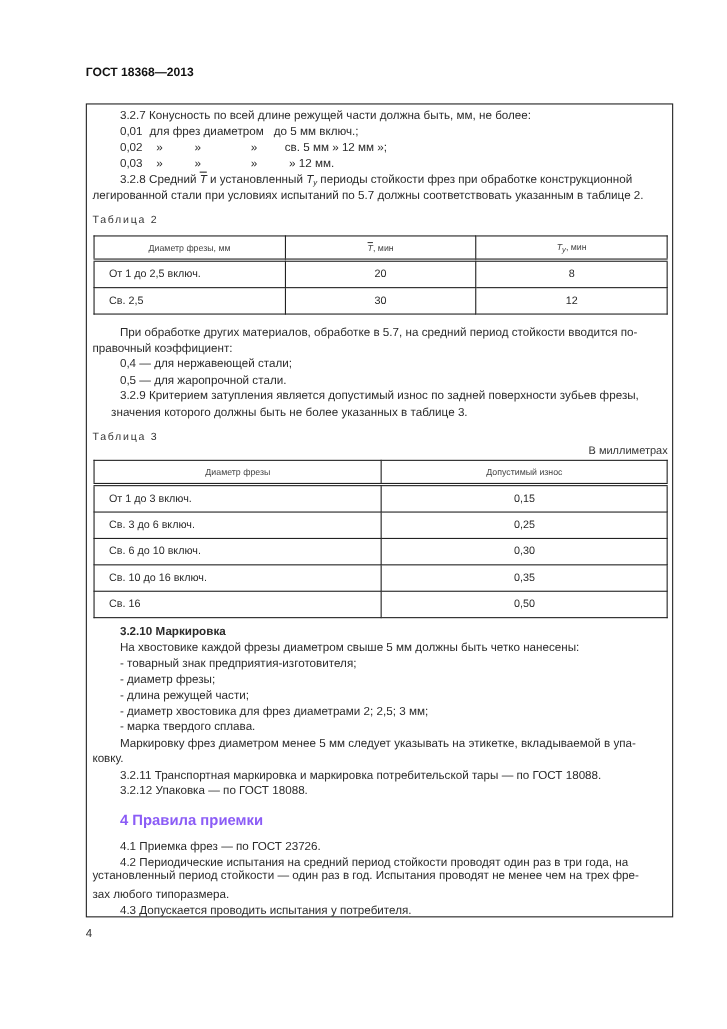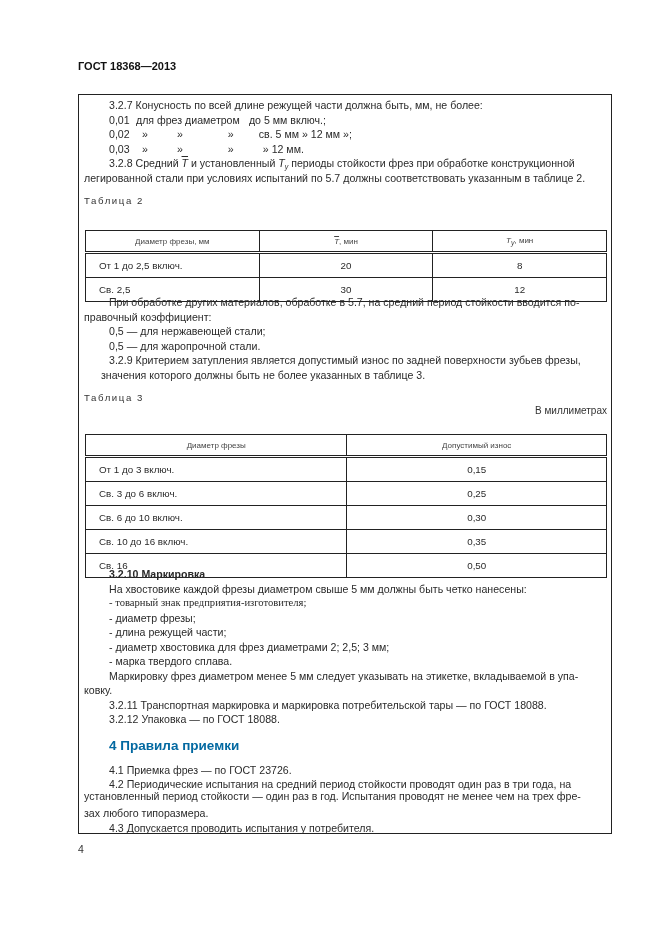--- a/index.html
+++ b/index.html
@@ -6,28 +6,28 @@
   body { width:661px; height:935px; position:relative; overflow:hidden;
          font-family:"Liberation Sans", sans-serif; color:#222; }
   .doc-header { position:absolute; left:78px; top:60px; font-weight:bold; font-size:11px; color:#111; }
   .frame { position:absolute; left:78px; top:94px; width:534px; height:740px;
            border-left:1.3px solid #222; border-right:1.3px solid #222; border-top:1.3px solid #222; border-bottom:1.3px solid #222; box-sizing:border-box; }
   .line { position:absolute; font-size:10.6px; line-height:14.7px; white-space:nowrap; color:#2a2a2a; }
   .ind { left:30px; }
   .full { left:5px; }
   .tbl-caption { position:absolute; left:5px; font-size:9.6px; letter-spacing:1.6px; color:#333; }
   .units { position:absolute; right:4px; font-size:10px; color:#333; }
-  table { position:absolute; border-collapse:collapse; font-size:9.8px; color:#2a2a2a;margin-top:16px; }
+  table { position:absolute; border-collapse:collapse; font-size:9.8px; color:#2a2a2a; }
   td, th { border:1.2px solid #222; padding:0; height:23px; }
   th { font-weight:normal; font-size:8px; color:#444; height:20px; }
   thead tr { border-bottom:3.5px double #222; }
   td.l { text-align:left; padding-left:13px; }
   td.c { text-align:center; }
   .bold { font-weight:bold; }
-  .h2 { position:absolute; left:30px; font-size:13.5px; font-weight:bold; color:#0369a1; }
+  .h2 { position:absolute; left:30px; font-size:13.5px; font-weight:bold; color:#8b5cf6; }
   .page-num { position:absolute; left:78px; top:843px; font-size:10.5px; color:#333; }
   .ov { text-decoration:overline; font-style:italic; }
   .it { font-style:italic; }
   sub { font-size:7px; vertical-align:-2px; }
   .g { display:inline-block; }
 </style>
 </head>
 <body>
 
 <div class="doc-header">ГОСТ 18368—2013</div>
@@ -83,21 +83,21 @@
       <tr>
         <td class="l">Св. 2,5</td>
         <td class="c">30</td>
         <td class="c">12</td>
       </tr>
     </tbody>
   </table>
 
   <div class="line ind" style="top:200px;">При обработке других материалов, обработке в 5.7, на средний период стойкости вводится по-</div>
   <div class="line full" style="top:215px;">правочный коэффициент:</div>
-  <div class="line ind" style="top:229px;">0,5 — для нержавеющей стали;</div>
+  <div class="line ind" style="top:229px;">0,4 — для нержавеющей стали;</div>
   <div class="line ind" style="top:244px;">0,5 — для жаропрочной стали.</div>
 
   <div class="line ind" style="top:258px;">3.2.9  Критерием затупления является допустимый износ по задней поверхности зубьев фрезы,</div>
   <div class="line full" style="top:273px;margin-left:17px;">значения которого должны быть не более указанных в таблице 3.</div>
 
   <div class="tbl-caption" style="top:297px;">Таблица 3</div>
   <div class="units" style="top:310px;">В миллиметрах</div>
   <table style="left:6px; top:323px; width:522px;">
     <colgroup>
         <col style="width:262px">
@@ -128,21 +128,21 @@
       </tr>
       <tr>
         <td class="l">Св. 16</td>
         <td class="c">0,50</td>
       </tr>
     </tbody>
   </table>
 
   <div class="line ind bold" style="top:472px;">3.2.10  Маркировка</div>
   <div class="line ind" style="top:487px;">На хвостовике каждой фрезы диаметром свыше 5 мм должны быть четко нанесены:</div>
-  <div class="line ind" style="top:501px;font-family:Liberation Serif, serif;">-  товарный знак предприятия-изготовителя;</div>
+  <div class="line ind" style="top:501px;">-  товарный знак предприятия-изготовителя;</div>
   <div class="line ind" style="top:516px;">-  диаметр фрезы;</div>
   <div class="line ind" style="top:530px;">-  длина режущей части;</div>
   <div class="line ind" style="top:545px;">-  диаметр хвостовика для фрез диаметрами 2; 2,5; 3 мм;</div>
   <div class="line ind" style="top:559px;">-  марка твердого сплава.</div>
   <div class="line ind" style="top:574px;">Маркировку фрез диаметром менее 5 мм следует указывать на этикетке, вкладываемой в упа-</div>
   <div class="line full" style="top:588px;">ковку.</div>
 
   <div class="line ind" style="top:603px;">3.2.11  Транспортная маркировка и маркировка потребительской тары — по ГОСТ 18088.</div>
   <div class="line ind" style="top:617px;">3.2.12  Упаковка — по ГОСТ 18088.</div>
 

